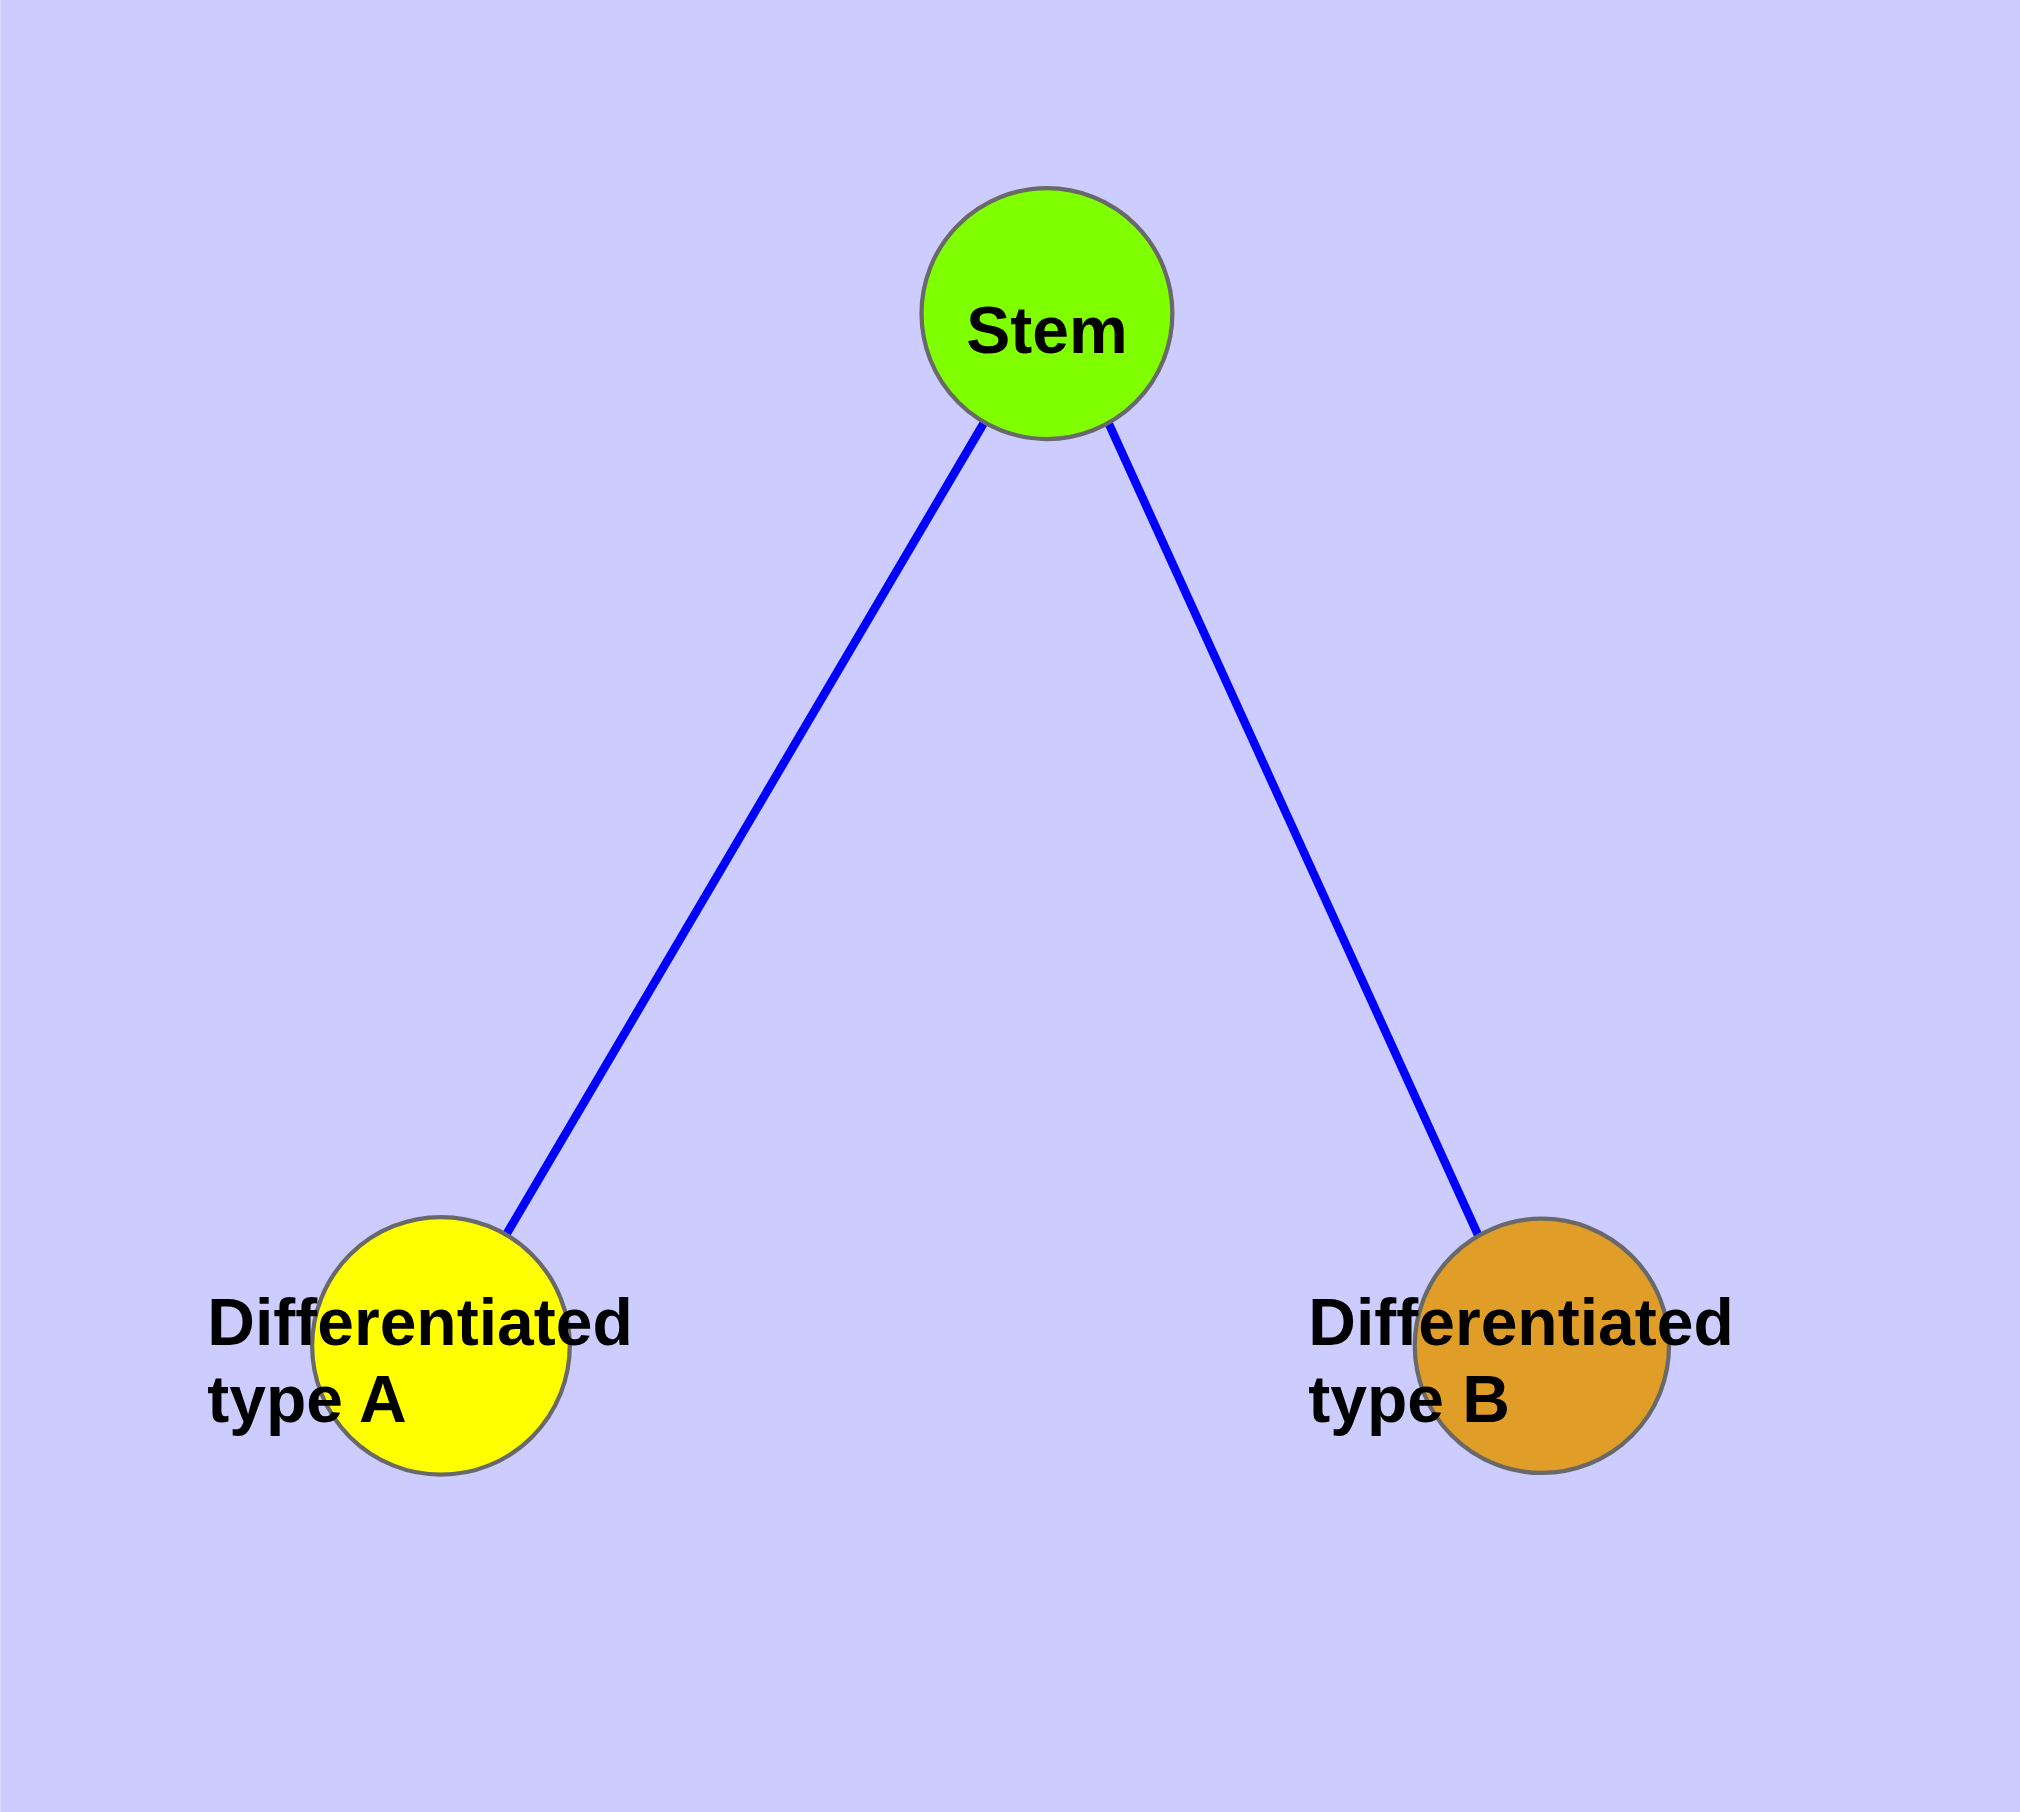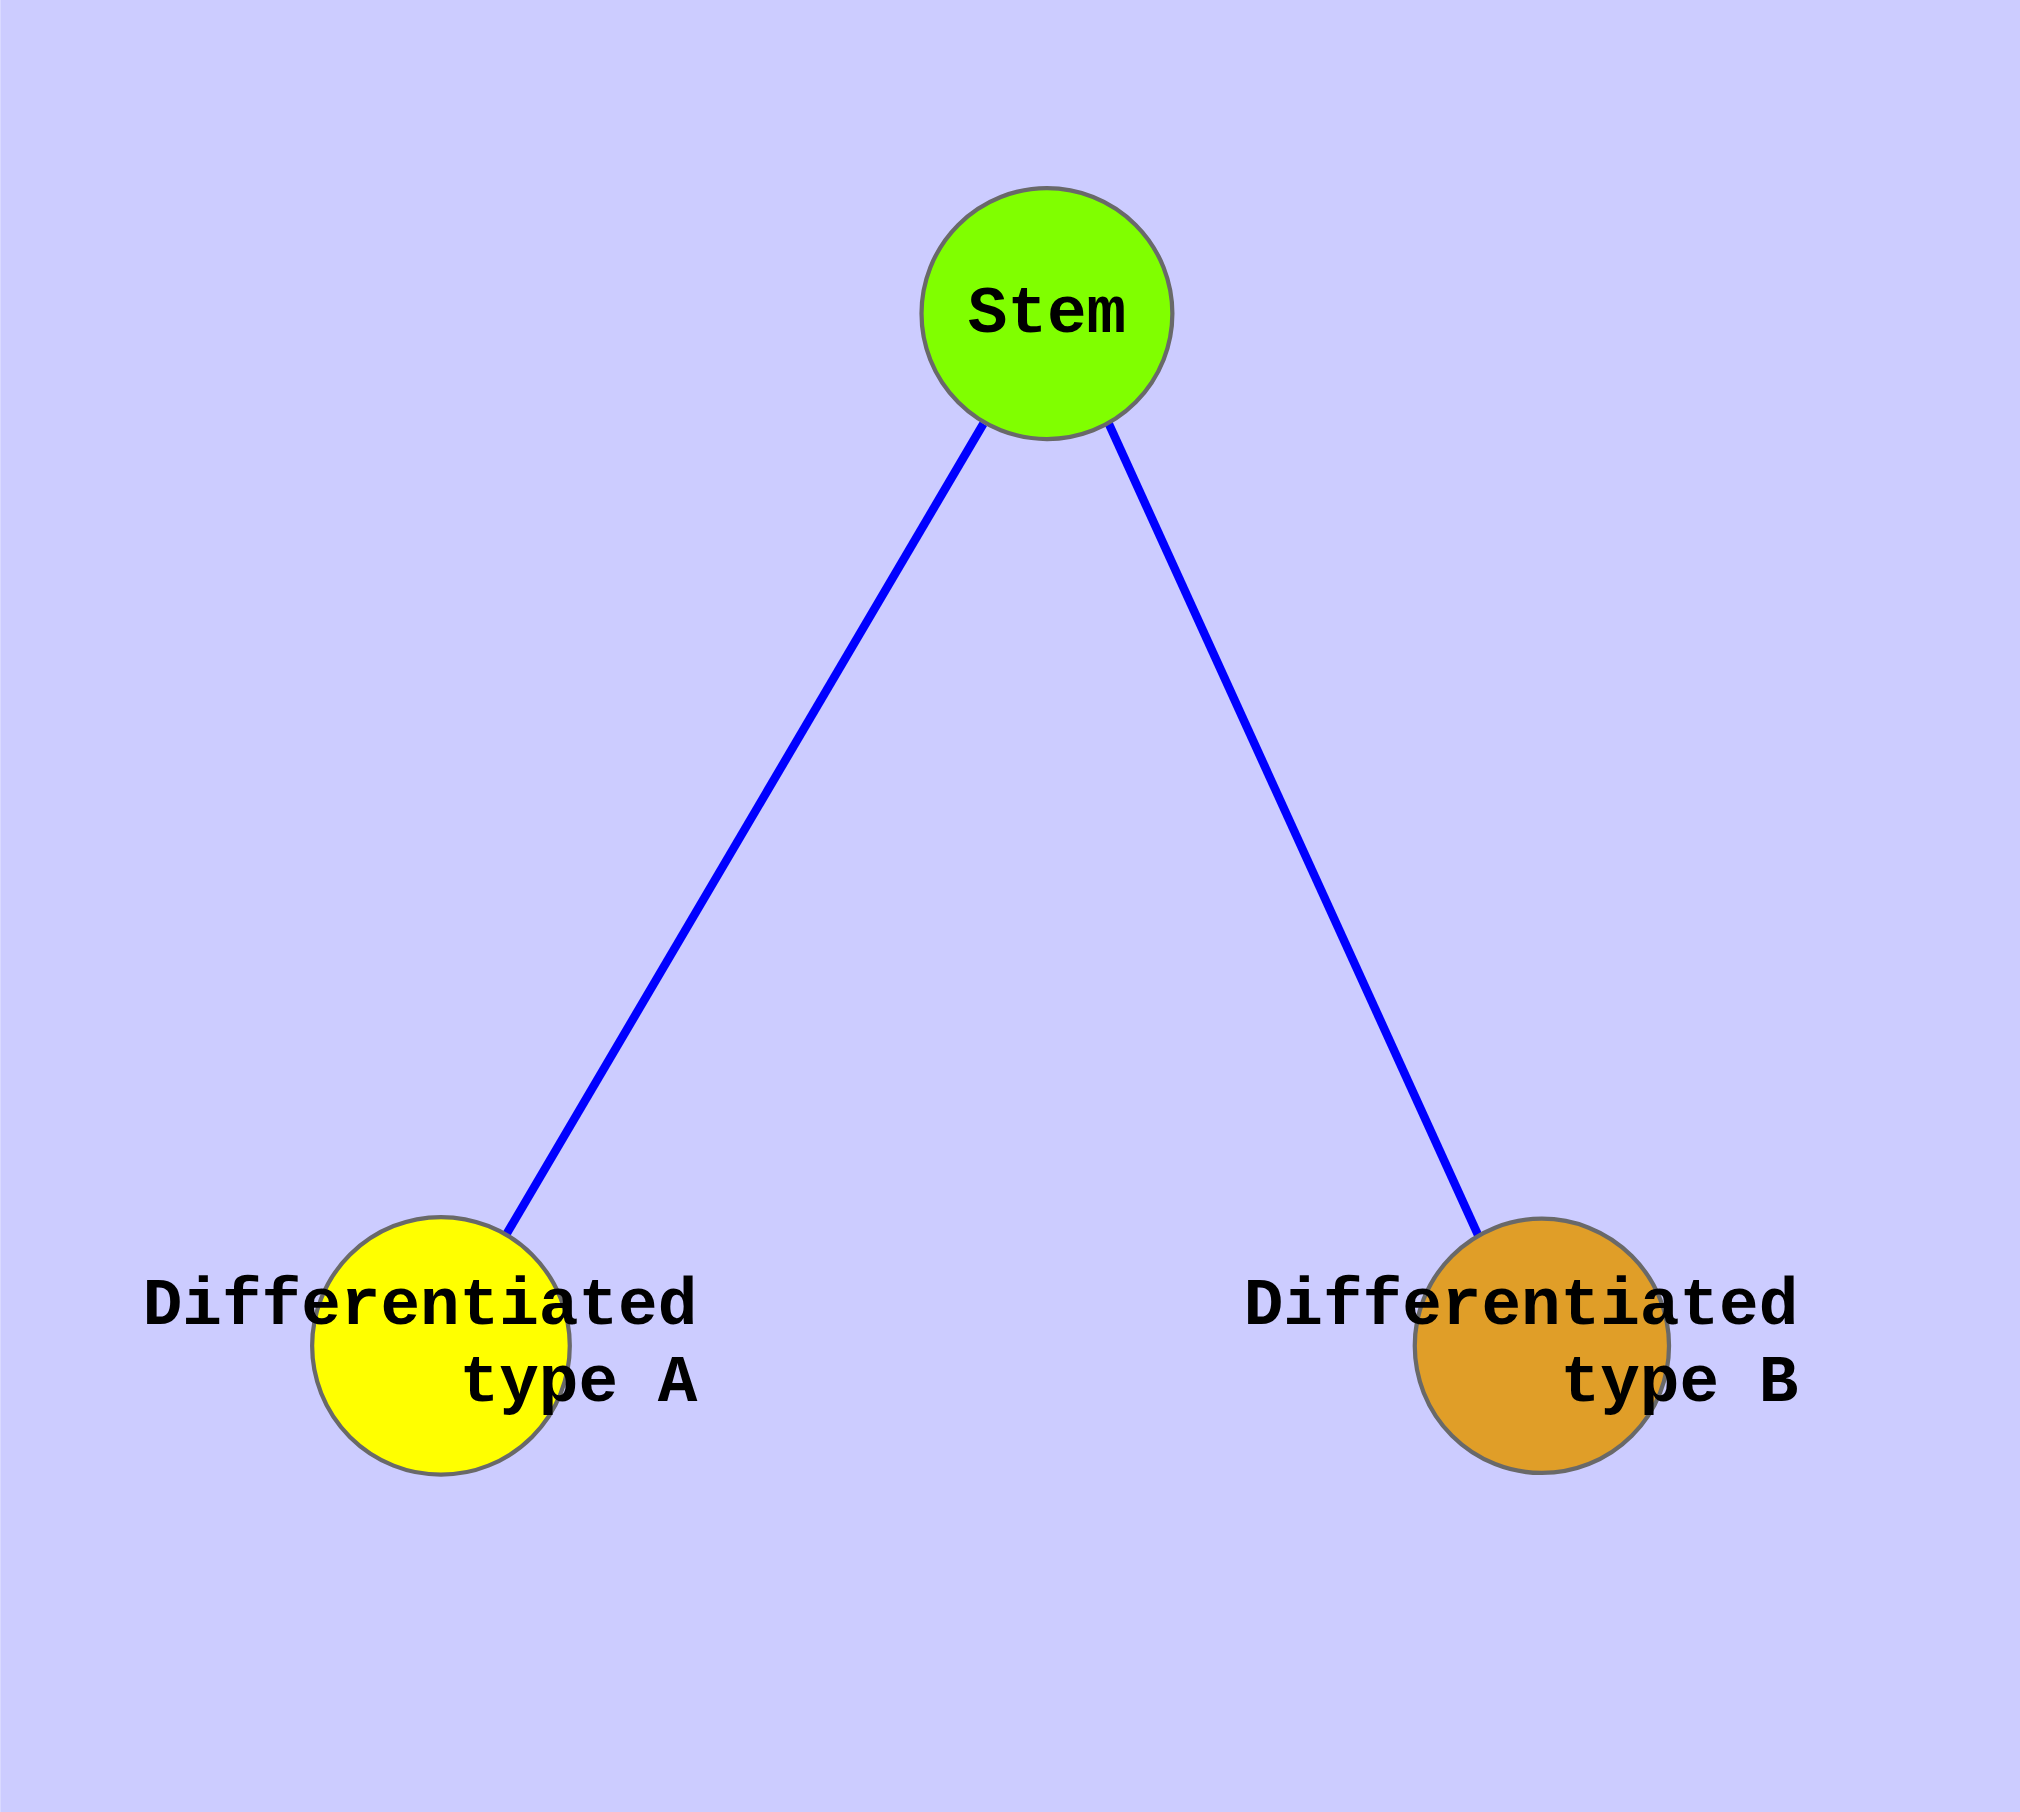--- a/index.html
+++ b/index.html
@@ -18,28 +18,29 @@
   #graph-svg {
     position: absolute;
     top: 0;
     left: 0;
     width: 2021px;
     height: 1812px;
     display: block;
   }
   .node-label {
     position: absolute;
-    text-align: right;
-    font-family: Liberation Mono, monospace;
+    text-align: left;
+    font-family: Liberation Sans, sans-serif;
     font-weight: bold;
     color: #000000;
     white-space: nowrap;
     line-height: 1.16;
     pointer-events: none;
     transform: translate(-50%, -50%);
+    margin-top: 15px;
   }
   .node-label.two-line {
     white-space: pre-line;
   }
 </style>
 </head>
 <body>
 
 <div id="graph-canvas" style="width: 2021px; height: 1812px;">
 

